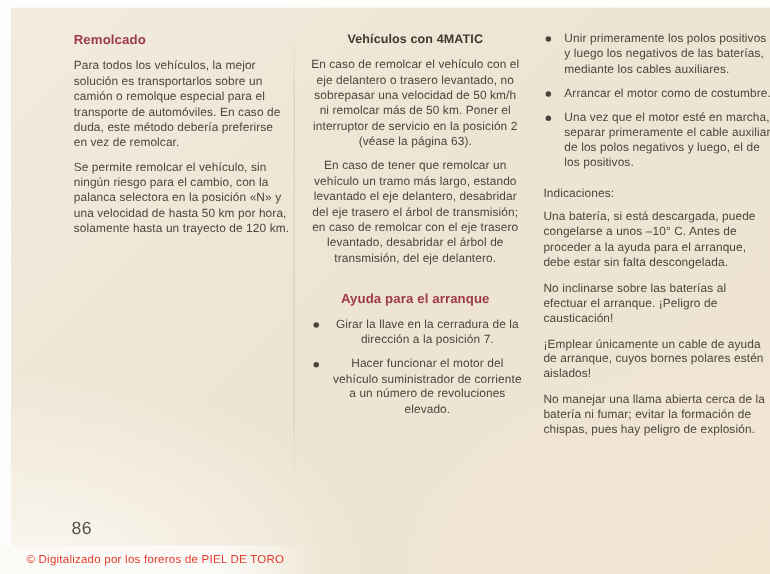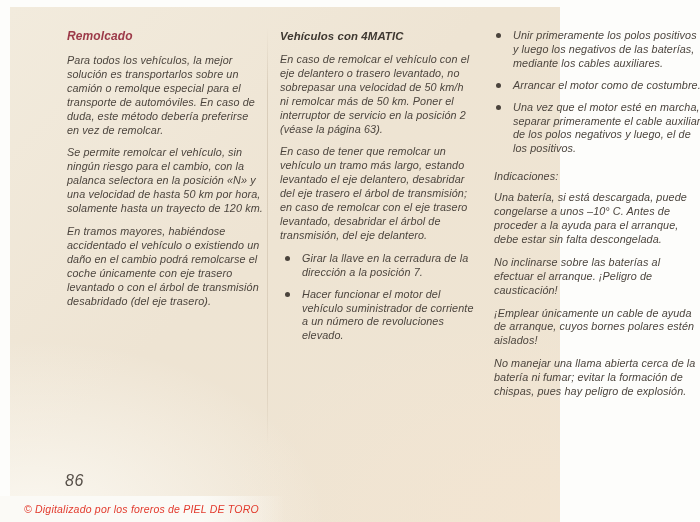--- a/index.html
+++ b/index.html
@@ -1,35 +1,35 @@
 <!DOCTYPE html>
 <html><head>
 <meta charset="utf-8">
 <style>
   html,body{margin:0;padding:0;}
   body{
     width:700px;height:522px;overflow:hidden;
     font-family:"Liberation Sans","DejaVu Sans",sans-serif;
     background:#fdfdfb;
   }
-  .scan{position:relative;width:560px;height:522px;background:#fdfdfb;font-style:italic;}
+  .scan{position:relative;width:700px;height:522px;background:#fdfdfb;}
   .paper{
     position:absolute;left:10px;top:7px;right:0;bottom:0;
     background:
       radial-gradient(ellipse 420px 260px at 4% 100%, rgba(252,250,244,.9), rgba(252,250,244,0) 70%),
       radial-gradient(ellipse 500px 300px at 100% 100%, rgba(246,230,210,.55), rgba(246,230,210,0) 70%),
       linear-gradient(135deg,#f2ebdd 0%,#eee4d3 45%,#efe4d2 100%);
   }
   .fold-line{
     position:absolute;left:257px;top:20px;height:420px;width:1px;
     background:linear-gradient(to bottom, rgba(160,140,115,0), rgba(160,140,115,.28) 15%, rgba(160,140,115,.22) 85%, rgba(160,140,115,0));
   }
   .col{position:absolute;top:22px;color:#4c453e;font-size:10.8px;line-height:13.9px;letter-spacing:.1px;}
   .col-left{left:57px;width:196px;}
-  .col-mid{left:270px;width:195px;}
+  .col-mid{left:270px;width:195px;text-align:center;}
   .col-right{left:484px;width:208px;}
   .h-red{color:#9c3a49;font-weight:bold;font-size:12px;line-height:14px;margin:0 0 11px 0;}
   .h-bold{color:#3e3831;font-weight:bold;font-size:11.4px;line-height:14px;margin:0 0 10px 0;}
   .sect-gap{margin-top:21px;}
   p.body{margin:0 0 9px 0;}
   .sub{margin:14px 0 7px 0;color:#4c453e;}
   .bullet{display:flex;margin:0 0 8px 0;}
   .bullet .dot{
     flex:0 0 auto;width:5px;height:5px;border-radius:50%;
     background:#4a433c;margin:4px 12px 0 5px;
@@ -55,27 +55,27 @@
 
 <div class="scan">
   <div class="paper">
 
     <div class="fold-line"></div>
 
     <div class="col col-left">
       <h2 class="h-red">Remolcado</h2>
       <p class="body">Para todos los vehículos, la mejor solución es transportarlos sobre un camión o remolque especial para el transporte de automóviles. En caso de duda, este método debería preferirse en vez de remolcar.</p>
       <p class="body">Se permite remolcar el vehículo, sin ningún riesgo para el cambio, con la palanca selectora en la posición «N» y una velocidad de hasta 50 km por hora, solamente hasta un trayecto de 120 km.</p>
-      <p class="body">En tramos mayores, habiéndose accidentado el vehículo o existiendo un daño en el cambio podrá remolcarse el coche únicamente con eje trasero levantado o con el árbol de transmisión desabridado (del eje trasero).</p>
     </div>
 
     <div class="col col-mid">
       <h3 class="h-bold">Vehículos con 4MATIC</h3>
       <p class="body">En caso de remolcar el vehículo con el eje delantero o trasero levantado, no sobrepasar una velocidad de 50 km/h ni remolcar más de 50 km. Poner el interruptor de servicio en la posición 2 (véase la página 63).</p>
       <p class="body">En caso de tener que remolcar un vehículo un tramo más largo, estando levantado el eje delantero, desabridar del eje trasero el árbol de transmisión; en caso de remolcar con el eje trasero levantado, desabridar el árbol de transmisión, del eje delantero.</p>
+      <h2 class="h-red sect-gap">Ayuda para el arranque</h2>
       <div class="bullet">
         <span class="dot"></span>
         <span class="btxt">Girar la llave en la cerradura de la dirección a la posición 7.</span>
       </div>
       <div class="bullet">
         <span class="dot"></span>
         <span class="btxt">Hacer funcionar el motor del vehículo suministrador de corriente a un número de revoluciones elevado.</span>
       </div>
     </div>
 

